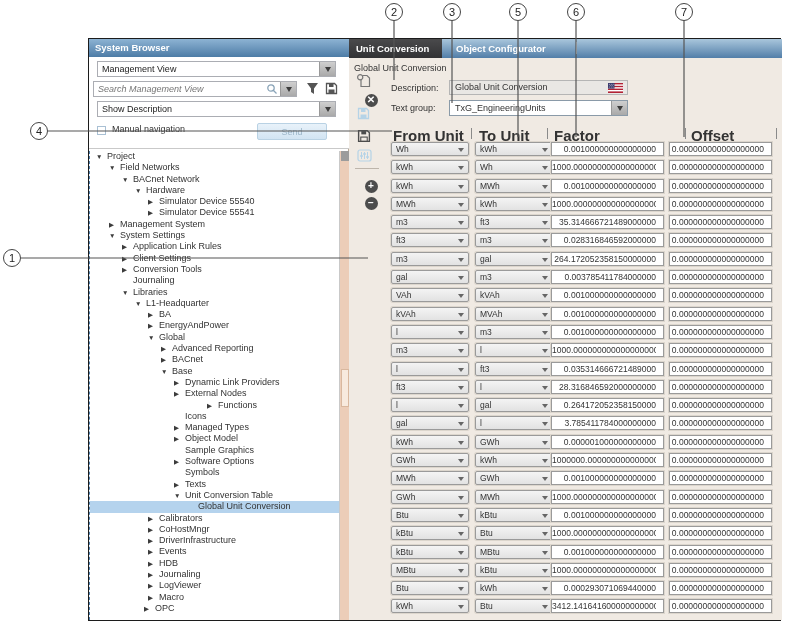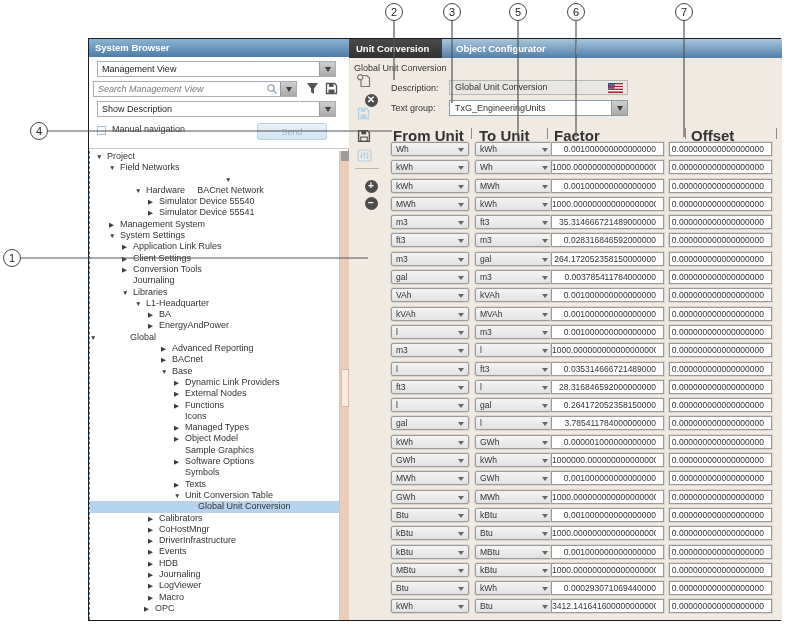--- a/index.html
+++ b/index.html
@@ -192,21 +192,21 @@
 
     <div id="tree">
           <div class="trow" style="padding-left: 6px;">
             <span class="arr">▼</span>
             <span class="tlabel">Project</span>
           </div>
           <div class="trow" style="padding-left: 19px;">
             <span class="arr">▼</span>
             <span class="tlabel">Field Networks</span>
           </div>
-          <div class="trow" style="padding-left: 32px; flex-direction: column;">
+          <div class="trow" style="padding-left: 32px;">
             <span class="arr">▼</span>
             <span class="tlabel">BACnet Network</span>
           </div>
           <div class="trow" style="padding-left: 45px;">
             <span class="arr">▼</span>
             <span class="tlabel">Hardware</span>
           </div>
           <div class="trow" style="padding-left: 58px;">
             <span class="arr">▶</span>
             <span class="tlabel">Simulator Device 55540</span>
@@ -248,21 +248,21 @@
             <span class="tlabel">L1-Headquarter</span>
           </div>
           <div class="trow" style="padding-left: 58px;">
             <span class="arr">▶</span>
             <span class="tlabel">BA</span>
           </div>
           <div class="trow" style="padding-left: 58px;">
             <span class="arr">▶</span>
             <span class="tlabel">EnergyAndPower</span>
           </div>
-          <div class="trow" style=" gap: 29px;">
+          <div class="trow" style="padding-left: 58px;">
             <span class="arr">▼</span>
             <span class="tlabel">Global</span>
           </div>
           <div class="trow" style="padding-left: 71px;">
             <span class="arr">▶</span>
             <span class="tlabel">Advanced Reporting</span>
           </div>
           <div class="trow" style="padding-left: 71px;">
             <span class="arr">▶</span>
             <span class="tlabel">BACnet</span>
@@ -272,21 +272,21 @@
             <span class="tlabel">Base</span>
           </div>
           <div class="trow" style="padding-left: 84px;">
             <span class="arr">▶</span>
             <span class="tlabel">Dynamic Link Providers</span>
           </div>
           <div class="trow" style="padding-left: 84px;">
             <span class="arr">▶</span>
             <span class="tlabel">External Nodes</span>
           </div>
-          <div class="trow" style="padding-left: 84px;">
+          <div class="trow" style="padding-left: 117px;">
             <span class="arr">▶</span>
             <span class="tlabel">Functions</span>
           </div>
           <div class="trow" style="padding-left: 84px;">
             <span class="arr"></span>
             <span class="tlabel">Icons</span>
           </div>
           <div class="trow" style="padding-left: 84px;">
             <span class="arr">▶</span>
             <span class="tlabel">Managed Types</span>

